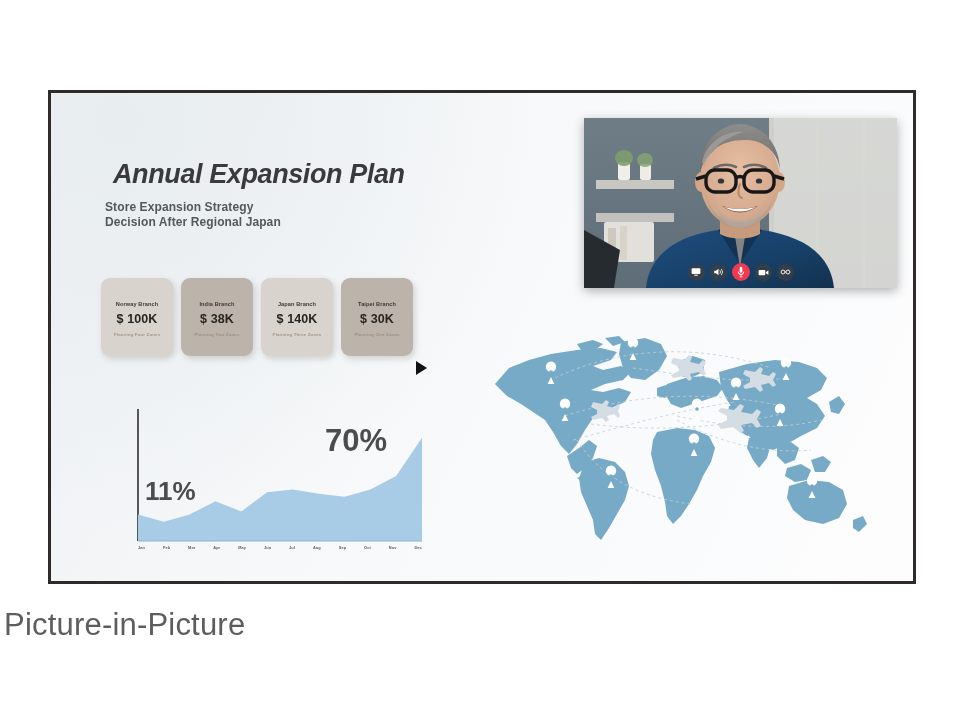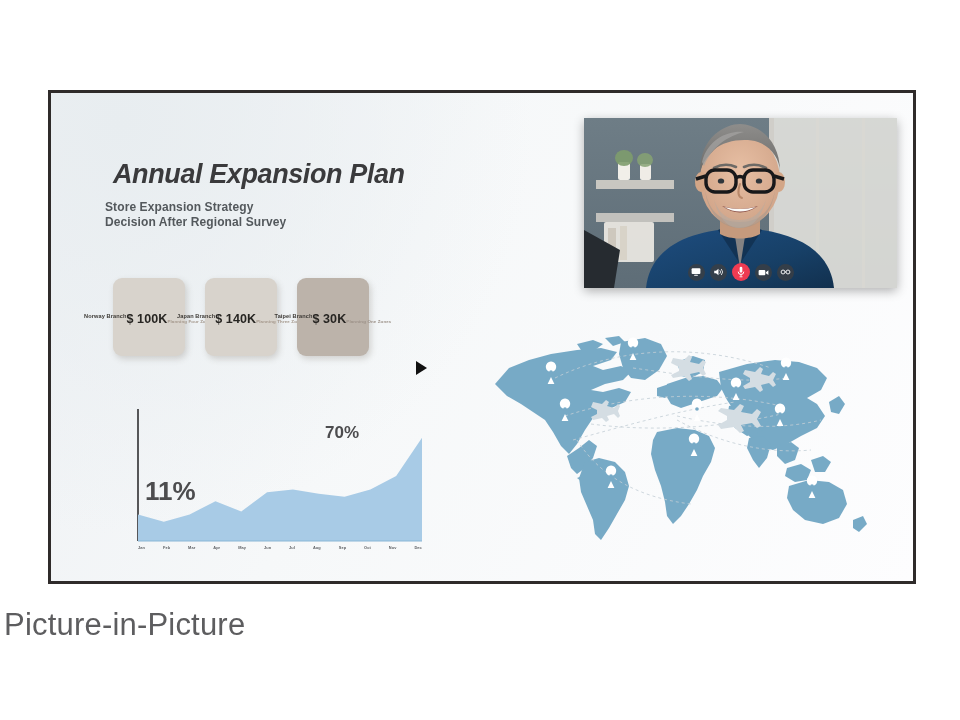--- a/index.html
+++ b/index.html
@@ -70,27 +70,26 @@
     left: 50px;
     top: 185px;
     display: flex;
     gap: 8px;
   }
   .card {
     width: 72px;
     height: 78px;
     border-radius: 9px;
     display: flex;
-    flex-direction: row;
+    flex-direction: column;
     align-items: center;
     justify-content: center;
     box-shadow: 2px 3px 6px rgba(90,80,70,0.22);
     box-sizing: border-box;
     padding-top: 3px;
-    margin-left: 12px;
   }
   .card.tone-a { background: #d8d3cc; }
   .card.tone-b { background: #bcb3aa; }
 
   .card-branch {
     font-size: 5.6px;
     font-weight: 700;
     color: #3c3935;
     letter-spacing: 0.1px;
     margin-bottom: 5px;
@@ -135,21 +134,21 @@
   }
   .chart-svg { display: block; }
 
   .pct-label {
     position: absolute;
     font-weight: 700;
     color: #4c4c4e;
     white-space: nowrap;
   }
   .pct-label.start { left: 54px; top: 83px; font-size: 26px; }
-  .pct-label.end { left: 234px; top: 30px; font-size: 17px; }
+  .pct-label.end { left: 234px; top: 30px; font-size: 31px; }
 
   .month-row {
     position: absolute;
     left: 47px;
     top: 152px;
     width: 284px;
     display: flex;
     justify-content: space-between;
   }
   .month-row span {
@@ -217,27 +216,32 @@
 </head>
 <body>
 
 <div id="stage">
 
   <div class="slide-frame">
     <div class="slide-inner">
 
       <div class="slide-title">Annual Expansion Plan</div>
       <div class="slide-sub l1">Store Expansion Strategy</div>
-      <div class="slide-sub l2">Decision After Regional Survey</div>
+      <div class="slide-sub l2">Decision After Regional Japan</div>
 
       <div class="cards">
         <div class="card tone-a">
           <div class="card-branch">Norway Branch</div>
           <div class="card-value">$ 100K</div>
           <div class="card-note">Planning Four Zones</div>
+        </div>
+        <div class="card tone-b">
+          <div class="card-branch">India Branch</div>
+          <div class="card-value">$ 38K</div>
+          <div class="card-note">Planning Two Zones</div>
         </div>
         <div class="card tone-a">
           <div class="card-branch">Japan Branch</div>
           <div class="card-value">$ 140K</div>
           <div class="card-note">Planning Three Zones</div>
         </div>
         <div class="card tone-b">
           <div class="card-branch">Taipei Branch</div>
           <div class="card-value">$ 30K</div>
           <div class="card-note">Planning One Zones</div>

